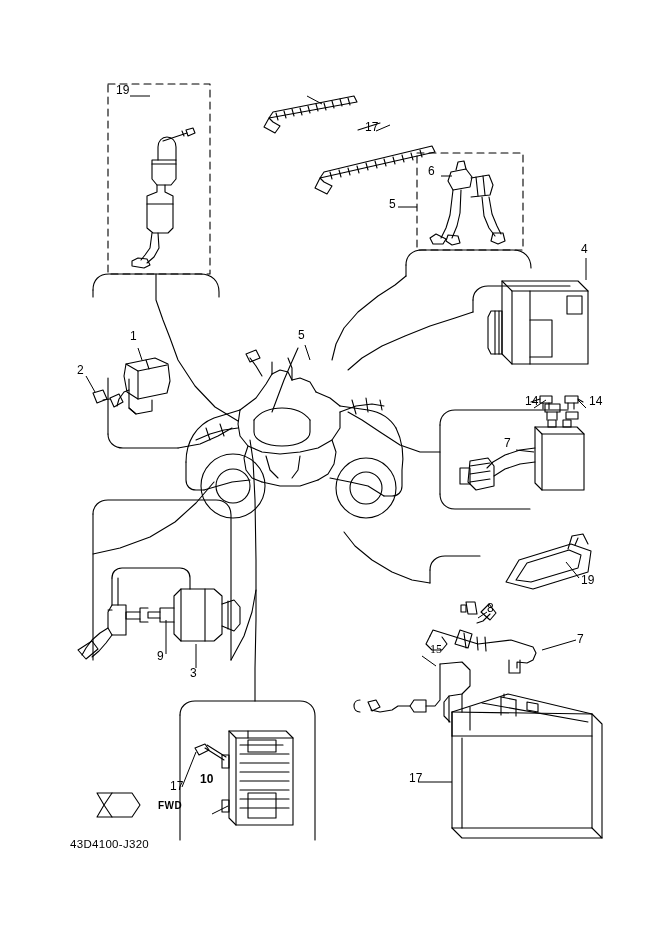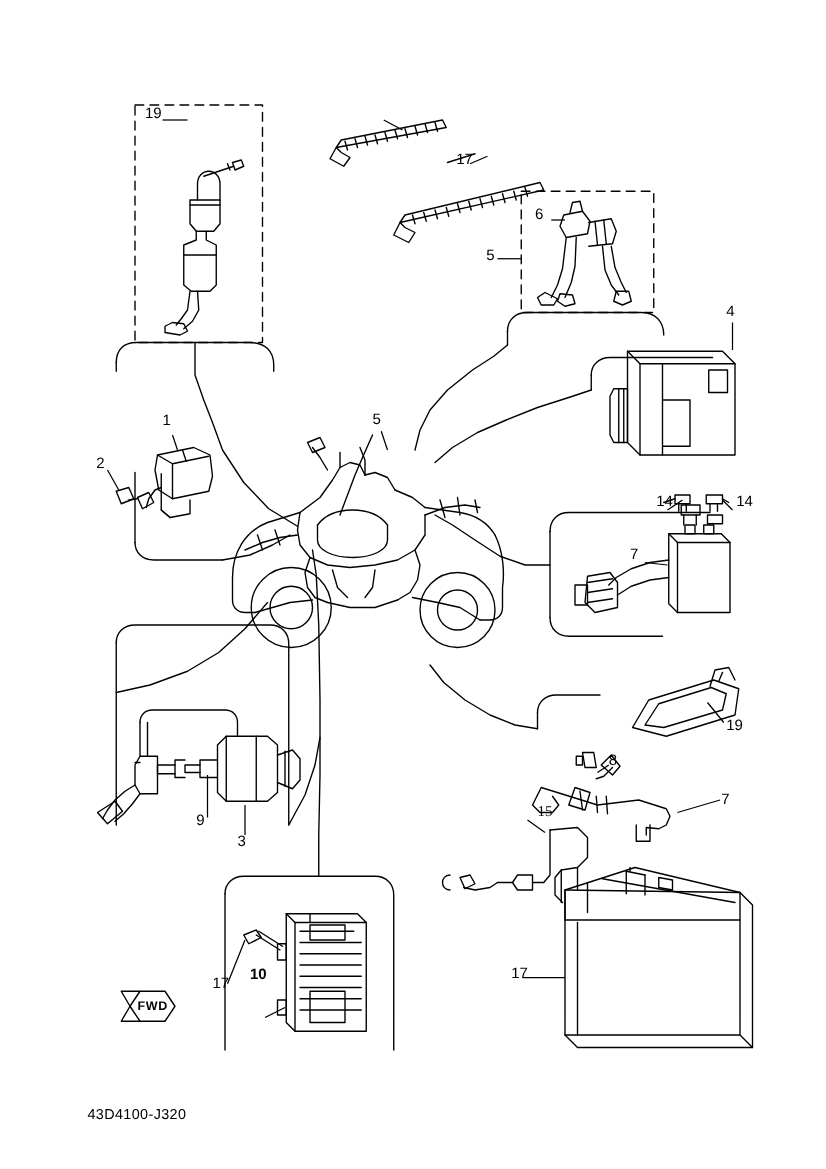--- a/index.html
+++ b/index.html
@@ -35,29 +35,29 @@
     color: #000;
     line-height: 1;
     white-space: nowrap;
   }
   .partcode {
     position: absolute;
     font-size: 11.5px;
     font-family: "Liberation Sans", sans-serif;
     color: #000;
     letter-spacing: 0.3px;
-    margin-top: 48px;
   }
   .fwd-label {
     position: absolute;
     font-size: 10px;
     font-weight: bold;
     font-family: "Liberation Sans", sans-serif;
     color: #000;
     letter-spacing: 0.5px;
+    margin-left: 48px;
   }
 </style>
 </head>
 <body>
 
 <div id="diagram-root">
 
   <svg id="parts-svg" viewBox="0 0 661 935">
     <g fill="none" stroke="#000" stroke-width="1.1" stroke-linecap="round" stroke-linejoin="round">
 

